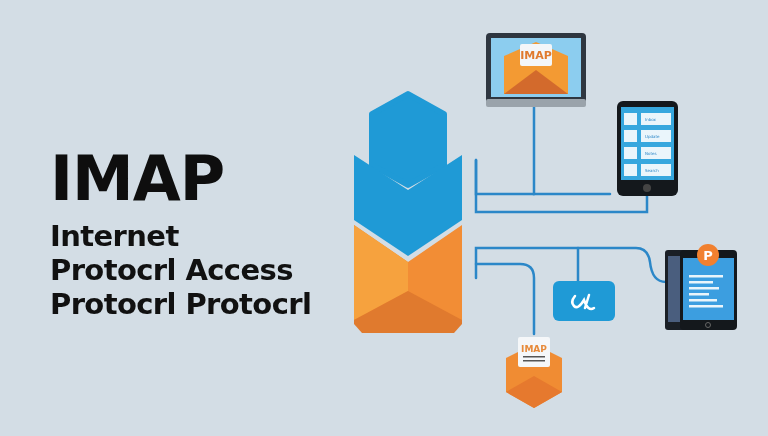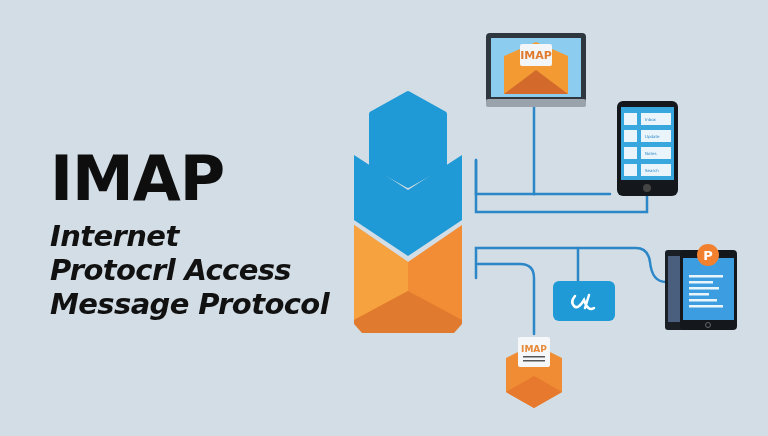--- a/index.html
+++ b/index.html
@@ -1,29 +1,29 @@
 <!DOCTYPE html>
 <html><head>
 <meta charset="utf-8">
 <style>
   html, body { margin:0; padding:0; }
   body { width:768px; height:436px; overflow:hidden; background:#d3dde5; position:relative; font-family:"DejaVu Sans", sans-serif; }
   .title { position:absolute; left:50px; top:148px; font-size:62px; font-weight:bold; color:#0e0e0e; letter-spacing:-1px; line-height:1; }
-  .line { position:absolute; left:50px; font-size:29px; font-weight:bold; color:#111; line-height:1; letter-spacing:-0.6px;font-style:italic; }
+  .line { position:absolute; left:50px; font-size:29px; font-weight:bold; color:#111; line-height:1; letter-spacing:-0.6px; }
   .l1 { top:222px; } .l2 { top:256px; } .l3 { top:290px; }
   svg { position:absolute; left:0; top:0; }
   .lbl { font-family:"DejaVu Sans", sans-serif; font-weight:bold; }
 </style>
 </head>
 <body>
 
 <div class="title">IMAP</div>
 <div class="line l1">Internet</div>
 <div class="line l2">Protocrl Access</div>
-<div class="line l3">Message Protocol</div>
+<div class="line l3">Protocrl Protocrl</div>
 
 <svg width="768" height="436" viewBox="0 0 768 436">
 
   <g fill="none" stroke="#2b87c8" stroke-width="2.5" stroke-linecap="round">
     <path d="M534 106 V194 H610"></path>
     <path d="M534 194 V194"></path>
     <path d="M476 160 V212 H647 Q647 212 647 196"></path>
     <path d="M476 160 V194 H534"></path>
     <path d="M476 278 V248 H636 Q648 248 650 262 Q652 282 666 282"></path>
     <path d="M476 264 H520 Q534 264 534 278 V334"></path>

